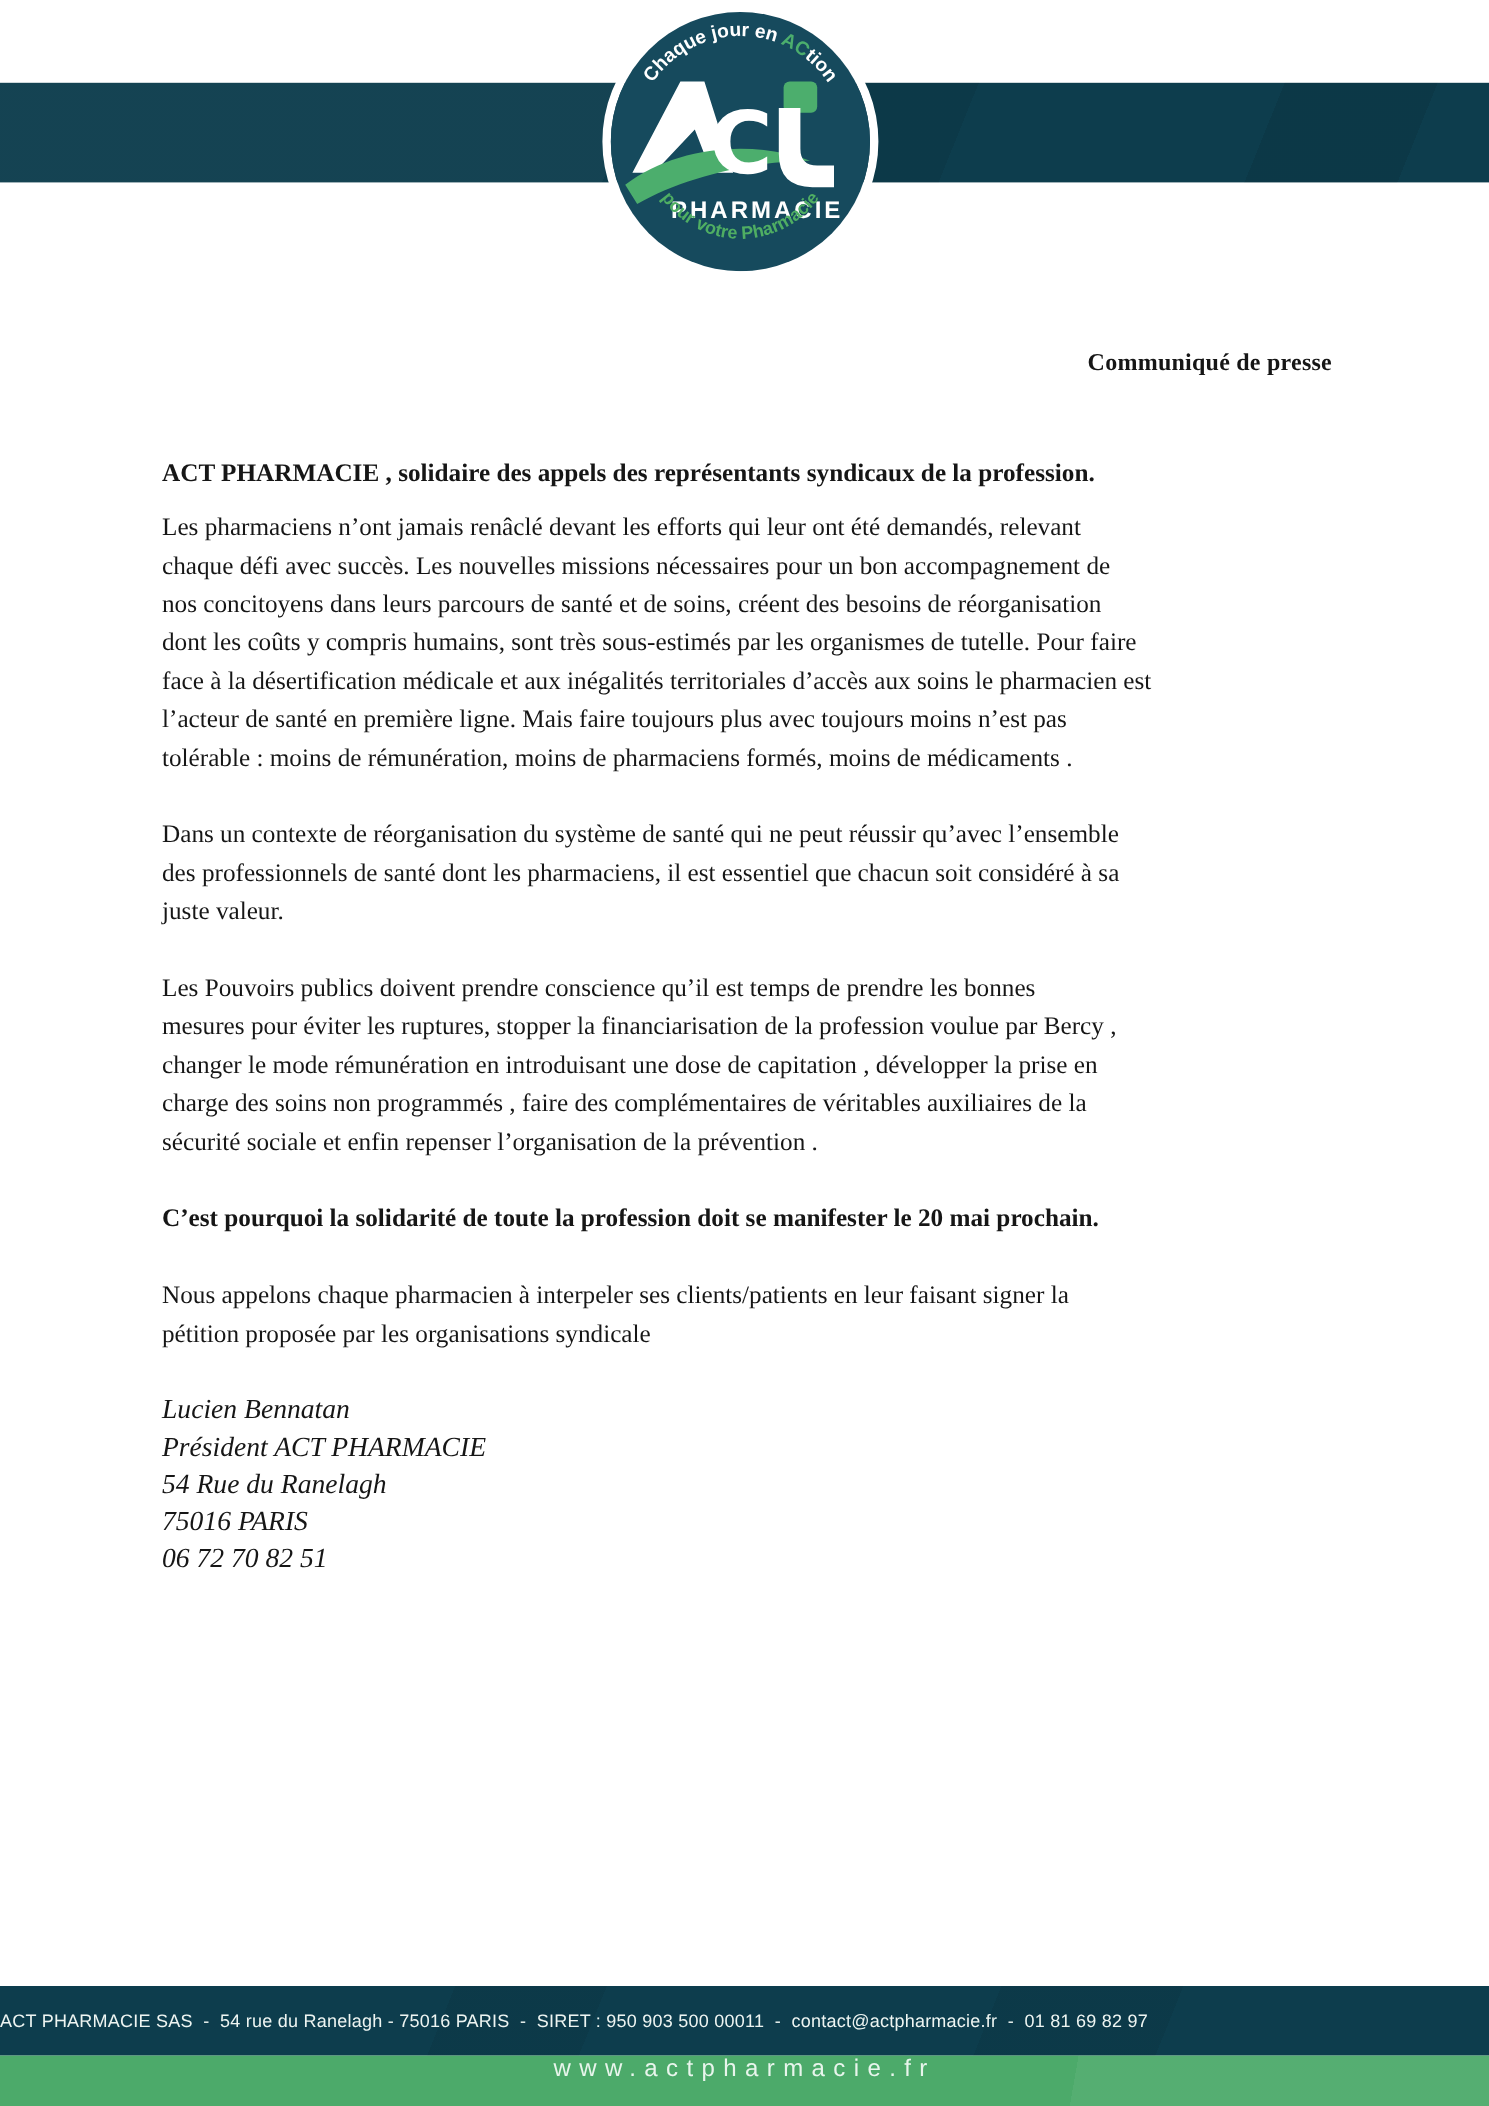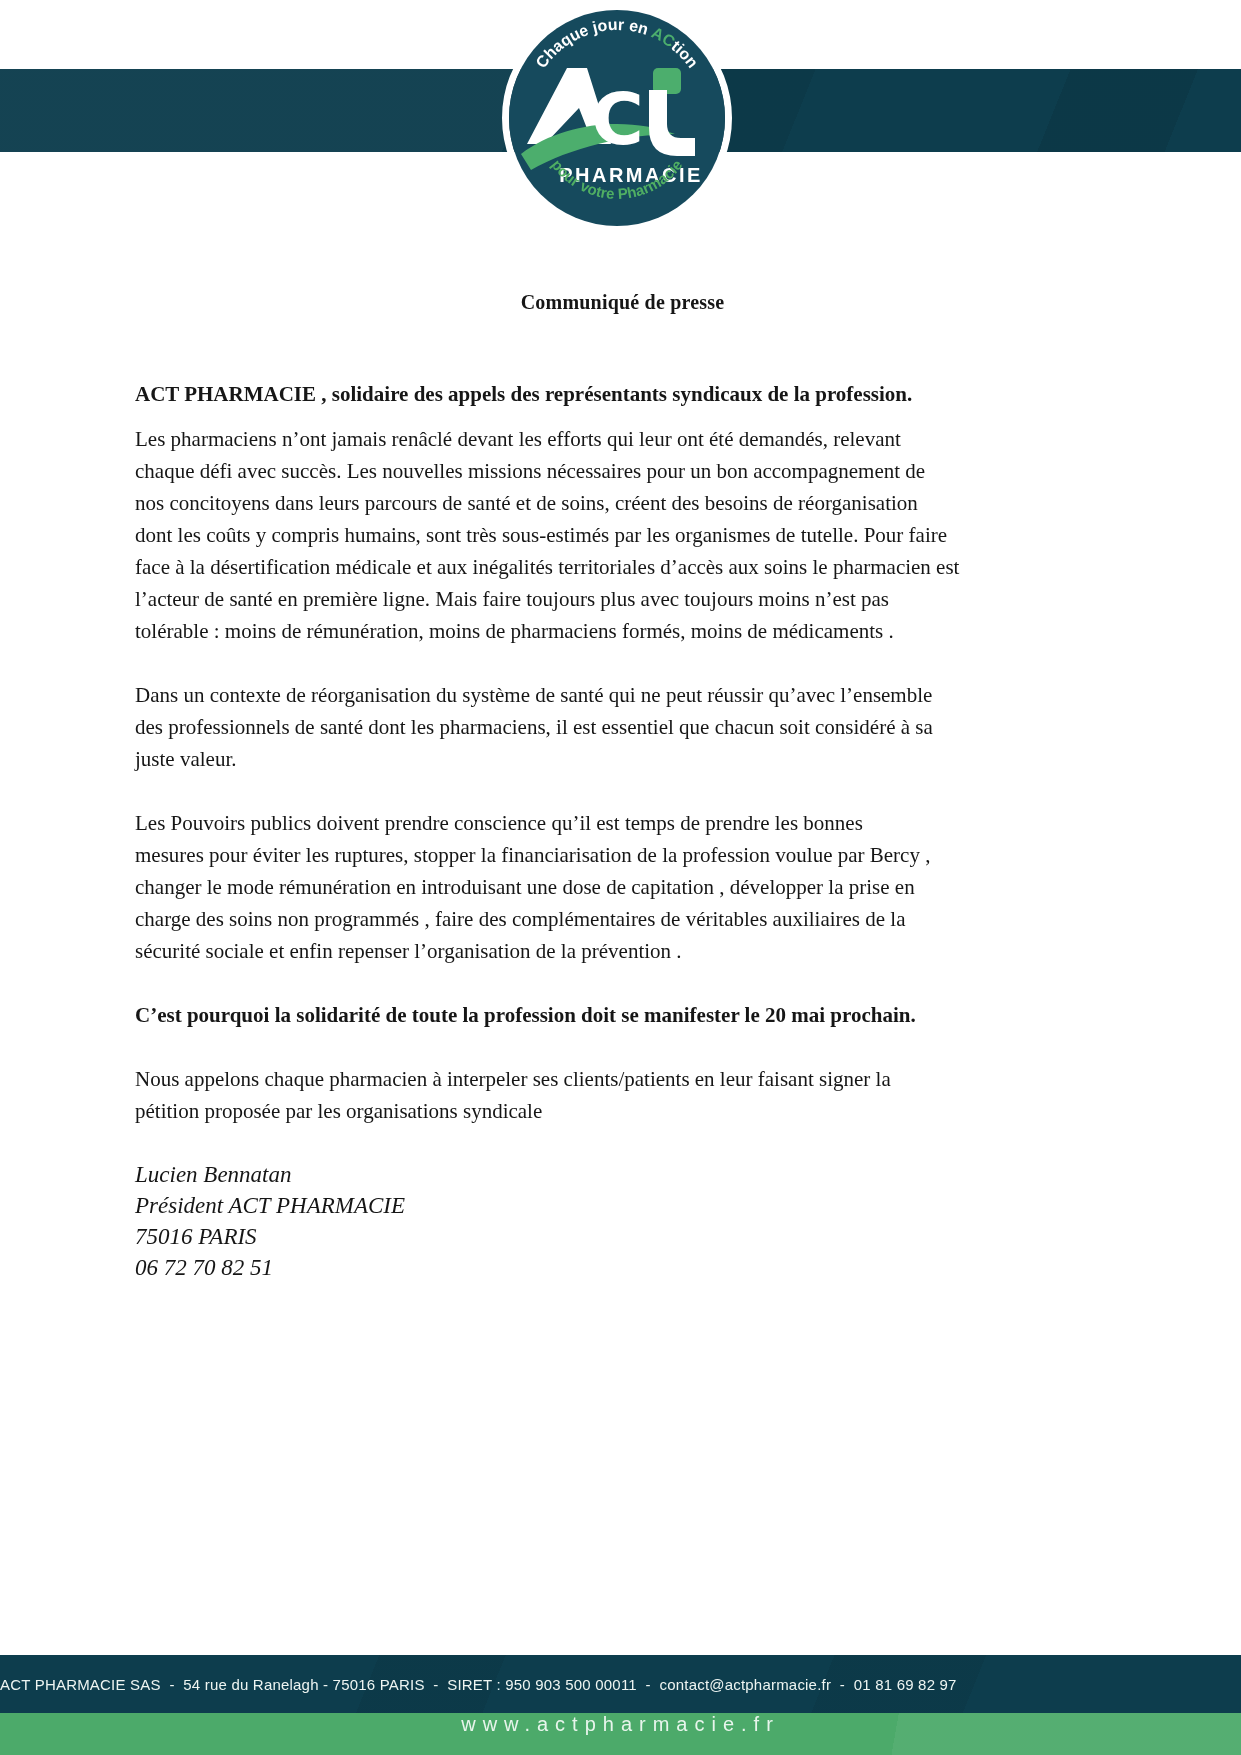--- a/index.html
+++ b/index.html
@@ -30,21 +30,21 @@
     background:transparent;
   }
   .logo-badge svg { display:block; }
   .arc-text { font-family:"Liberation Sans", sans-serif; font-weight:bold; }
   .wordmark { font-family:"Liberation Sans", sans-serif; font-weight:bold; letter-spacing:2.5px; }
   .mark-c   { font-family:"DejaVu Sans", sans-serif; font-weight:bold; }
 
   
   .content { position:absolute; left:135px; top:288px; width:975px; }
   .kicker {
-    margin:0 0 62px 0; text-align:center;
+    margin:0 0 62px 0; text-align:right;
     font-size:20px; line-height:28px; font-weight:bold; letter-spacing:0.2px;
   }
   .heading { margin:0 0 13px 0; font-size:21px; line-height:32px; font-weight:bold; }
   .para    { margin:0 0 32px 0; font-size:21px; line-height:32px; white-space:pre-line; }
   .emphasis{ margin:0 0 32px 0; font-size:21px; line-height:32px; font-weight:bold; }
   .signature { font-size:23px; line-height:31px;font-style:italic; }
   .signature div { margin:0; }
 
   
   .footer-info {
@@ -128,20 +128,21 @@
 sécurité sociale et enfin repenser l’organisation de la prévention .</p>
 
     <div class="emphasis">C’est pourquoi la solidarité de toute la profession doit se manifester le 20 mai prochain.</div>
 
     <p class="para">Nous appelons chaque pharmacien à interpeler ses clients/patients en leur faisant signer la
 pétition proposée par les organisations syndicale</p>
 
     <div class="signature">
       <div>Lucien Bennatan</div>
       <div>Président ACT PHARMACIE</div>
+      <div>54 Rue du Ranelagh</div>
       <div>75016 PARIS</div>
       <div>06 72 70 82 51</div>
     </div>
   </div>
 
   <div class="footer-info">
     <span>ACT PHARMACIE SAS  -  54 rue du Ranelagh - 75016 PARIS  -  SIRET : 950 903 500 00011  -  contact@actpharmacie.fr  -  01 81 69 82 97</span>
   </div>
   <div class="footer-web">
     <span>www.actpharmacie.fr</span>

